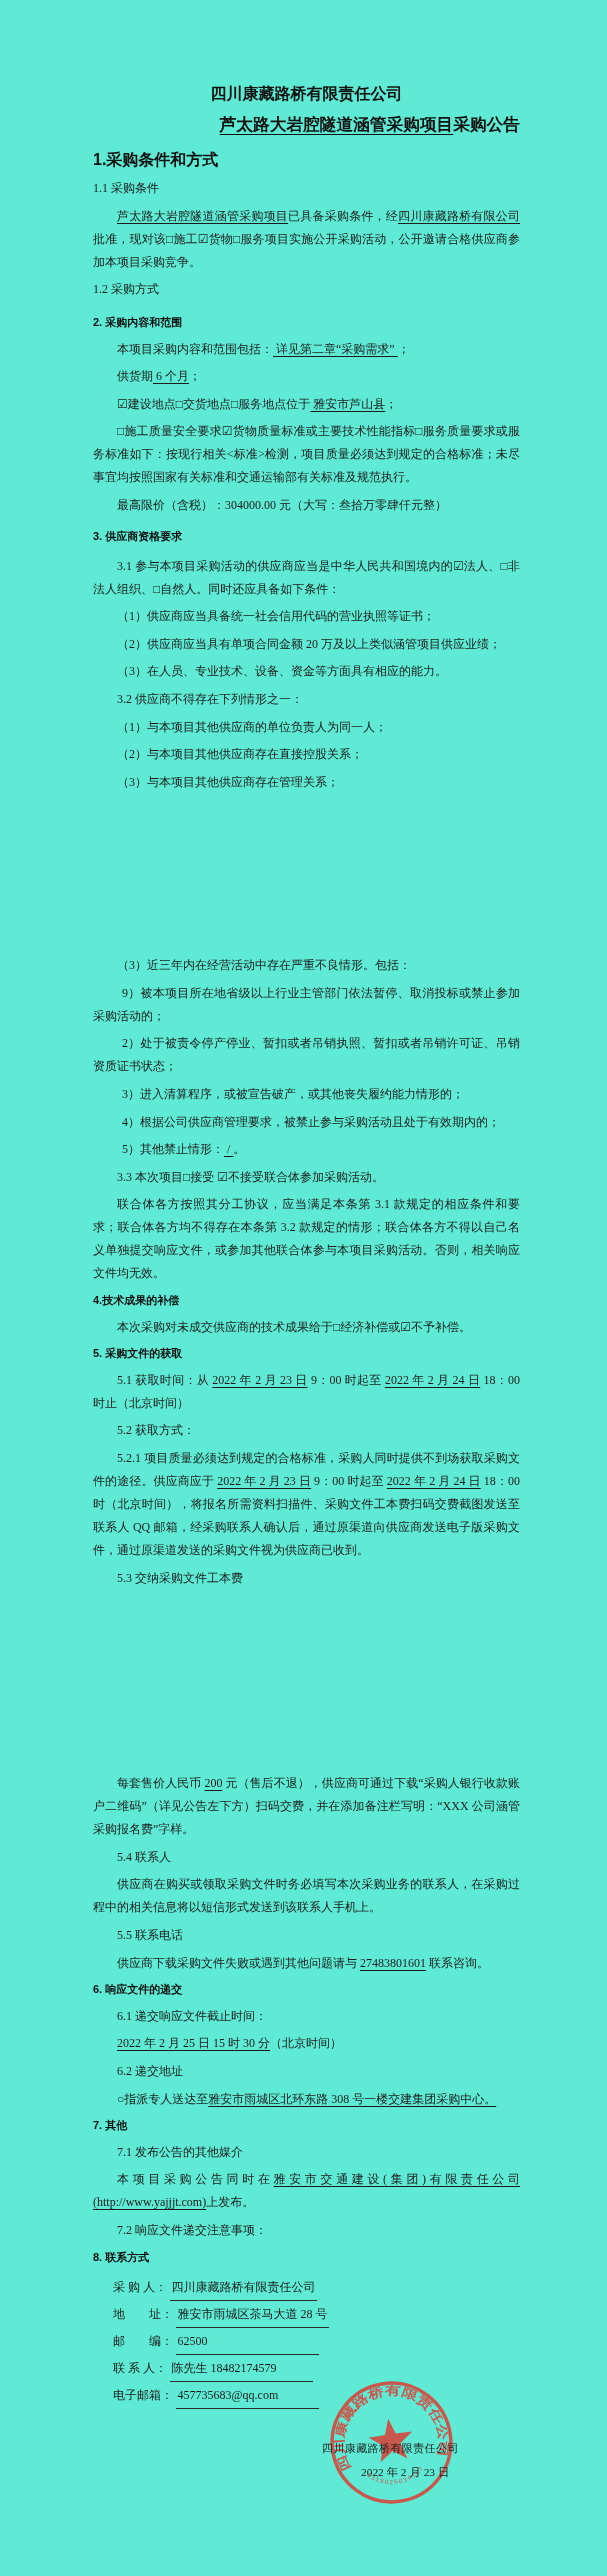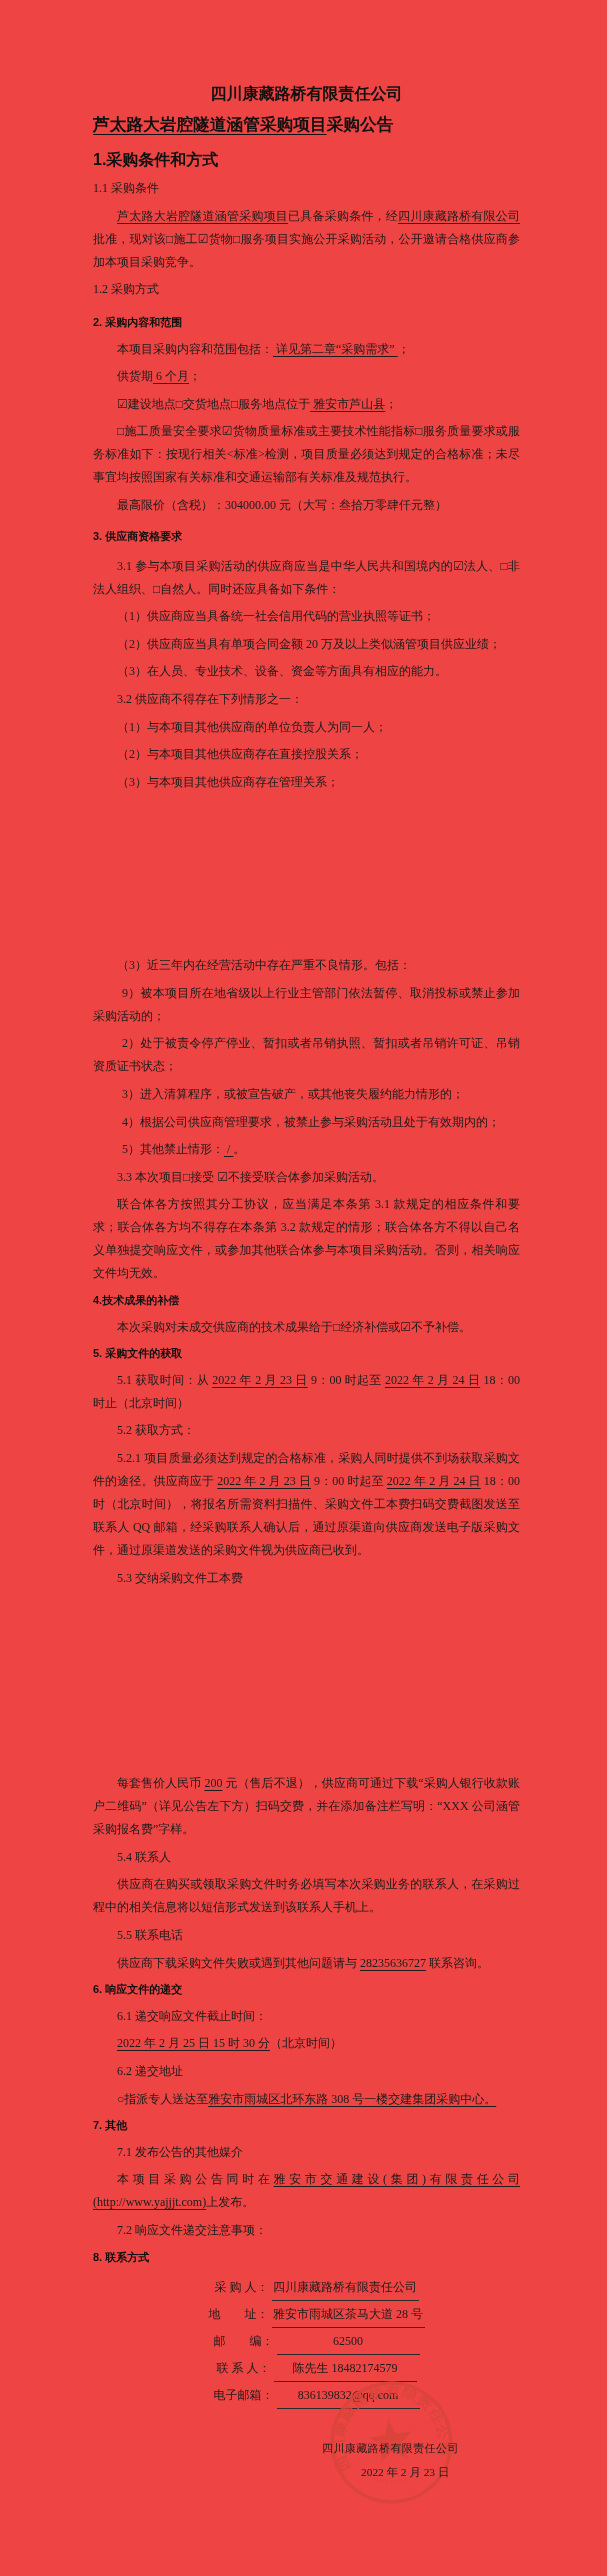--- a/index.html
+++ b/index.html
@@ -1,46 +1,46 @@
 <!DOCTYPE html>
 <html style="font-size:12px"><head>
 <meta charset="utf-8">
 <style>
   html,body { margin:0; padding:0; background:#ffffff; }
   .page {
     position:relative; width:607px; height:2576px; margin:0 auto;
-    background:#ef4444; overflow:hidden;
+    background:#5eead4; overflow:hidden;
     font-family:"Liberation Serif","DejaVu Serif",serif;
     color:#1c1c1c; font-size:12px;
   }
   .content { padding:0 87px 0 93px; }
   .title1 {
     margin:82px 0 0; text-align:center; font-family:"Liberation Sans","DejaVu Sans",sans-serif;
     font-weight:700; font-size:16px; line-height:23px; color:#111;
   }
   .title2 {
-    margin:7.6px 0 0; text-align:left; font-family:Liberation Serif, serif;
+    margin:7.6px 0 0; text-align:right; font-family:Liberation Serif, serif;
     font-weight:700; font-size:16.7px; line-height:24px; color:#111;
   }
   .title2 .tu { text-decoration:underline; text-decoration-thickness:1.1px; text-underline-offset:3.8px; }
   .h {
     font-family:"Liberation Sans","DejaVu Sans",sans-serif; font-weight:700;
     font-size:11px; line-height:21px; color:#111; margin:4.6px 0 4.6px;
   }
   .h.h1 { margin:12px 0 7.6px; font-size:16px; }
   .h.h2 { margin:10.6px 0 4.6px; }
   .h.h3 { margin:9px 0 7.6px; }
   .h.h8 { margin:4.6px 0 6px; }
   .para { margin:0 0 4.6px; line-height:23px; text-align:justify; overflow-wrap:anywhere; }
   .ind2b { text-indent:24px; }
   .ind3 { text-indent:29px; }
   .u { text-decoration:underline; text-decoration-thickness:0.8px; text-underline-offset:3px; }
   .spacer1 { height:156px; }
   .spacer2 { height:178px; }
-  .c-row { margin:0 0 0 20px; line-height:26px;text-align:center; }
+  .c-row { margin:0 0 0 20px; line-height:26px; }
   .c-label { display:inline-block; }
   .c-val {
     display:inline-block; min-width:140px; border-bottom:0.8px solid #2a2a2a;
     margin-left:3px; padding:0 1.5px;
   }
   .stamp-wrap { position:absolute; left:326px; top:2377px; width:131px; height:131px; z-index:2; }
   .stamp-rot { width:131px; height:131px; transform:rotate(-8deg); opacity:0.88; }
   .stamp-company {
     position:absolute; left:322px; top:2441px; z-index:3; font-size:11px;
     color:#1c1c1c; white-space:nowrap; letter-spacing:0.4px;
@@ -96,39 +96,39 @@
     <div class="h">5. 采购文件的获取</div>
     <p class="para ind2b"><span>5.1 获取时间：从 </span><span class="u">2022 年 2 月 23 日</span><span> 9：00 时起至 </span><span class="u">2022 年 2 月 24 日</span><span> 18：00 时止（北京时间）</span></p>
     <p class="para ind2b">5.2 获取方式：</p>
     <p class="para ind2b"><span>5.2.1 项目质量必须达到规定的合格标准，采购人同时提供不到场获取采购文件的途径。供应商应于 </span><span class="u">2022 年 2 月 23 日</span><span> 9：00 时起至 </span><span class="u">2022 年 2 月 24 日</span><span> 18：00 时（北京时间），将报名所需资料扫描件、采购文件工本费扫码交费截图发送至联系人 QQ 邮箱，经采购联系人确认后，通过原渠道向供应商发送电子版采购文件，通过原渠道发送的采购文件视为供应商已收到。</span></p>
     <p class="para ind2b">5.3 交纳采购文件工本费</p>
     <div class="spacer2"></div>
     <p class="para ind2b"><span>每套售价人民币 </span><span class="u">200</span><span> 元（售后不退），供应商可通过下载“采购人银行收款账户二维码”（详见公告左下方）扫码交费，并在添加备注栏写明：“XXX 公司涵管采购报名费”字样。</span></p>
     <p class="para ind2b">5.4 联系人</p>
     <p class="para ind2b">供应商在购买或领取采购文件时务必填写本次采购业务的联系人，在采购过程中的相关信息将以短信形式发送到该联系人手机上。</p>
     <p class="para ind2b">5.5 联系电话</p>
-    <p class="para ind2b"><span>供应商下载采购文件失败或遇到其他问题请与 </span><span class="u">28235636727</span><span> 联系咨询。</span></p>
+    <p class="para ind2b"><span>供应商下载采购文件失败或遇到其他问题请与 </span><span class="u">27483801601</span><span> 联系咨询。</span></p>
 
     <div class="h">6. 响应文件的递交</div>
     <p class="para ind2b">6.1 递交响应文件截止时间：</p>
     <p class="para ind2b"><span class="u">2022 年 2 月 25 日 15 时 30 分</span><span>（北京时间）</span></p>
     <p class="para ind2b">6.2 递交地址</p>
     <p class="para ind2b"><span>○指派专人送达至</span><span class="u">雅安市雨城区北环东路 308 号一楼交建集团采购中心。</span></p>
 
     <div class="h">7. 其他</div>
     <p class="para ind2b">7.1 发布公告的其他媒介</p>
     <p class="para ind2b"><span>本项目采购公告同时在</span><span class="u">雅安市交通建设(集团)有限责任公司(http://www.yajjjt.com)</span><span>上发布。</span></p>
     <p class="para ind2b">7.2 响应文件递交注意事项：</p>
 
     <div class="h h8">8. 联系方式</div>
     <div class="c-row"><span class="c-label">采 购 人：</span><span class="c-val u-line">四川康藏路桥有限责任公司</span></div>
     <div class="c-row"><span class="c-label">地　　址：</span><span class="c-val">雅安市雨城区茶马大道 28 号</span></div>
     <div class="c-row"><span class="c-label">邮　　编：</span><span class="c-val">62500</span></div>
     <div class="c-row"><span class="c-label">联 系 人：</span><span class="c-val">陈先生 18482174579</span></div>
-    <div class="c-row"><span class="c-label">电子邮箱：</span><span class="c-val">836139832@qq.com</span></div>
+    <div class="c-row"><span class="c-label">电子邮箱：</span><span class="c-val">457735683@qq.com</span></div>
   </div>
 
   <div class="stamp-wrap">
     <div class="stamp-rot">
       <svg width="131" height="131" viewBox="0 0 170 170" xmlns="http://www.w3.org/2000/svg" style="font-size:16px">
         <defs>
           <path id="sealArcTop" d="M 26.7,106.2 A 62 62 0 1 1 143.3,106.2" fill="none"></path>
           <path id="sealArcBottom" d="M 46.8,123.2 A 54 54 0 0 0 123.2,123.2" fill="none"></path>
         </defs>
         <circle cx="85" cy="85" r="77" fill="none" stroke="#d8453a" stroke-width="4.5"></circle>

